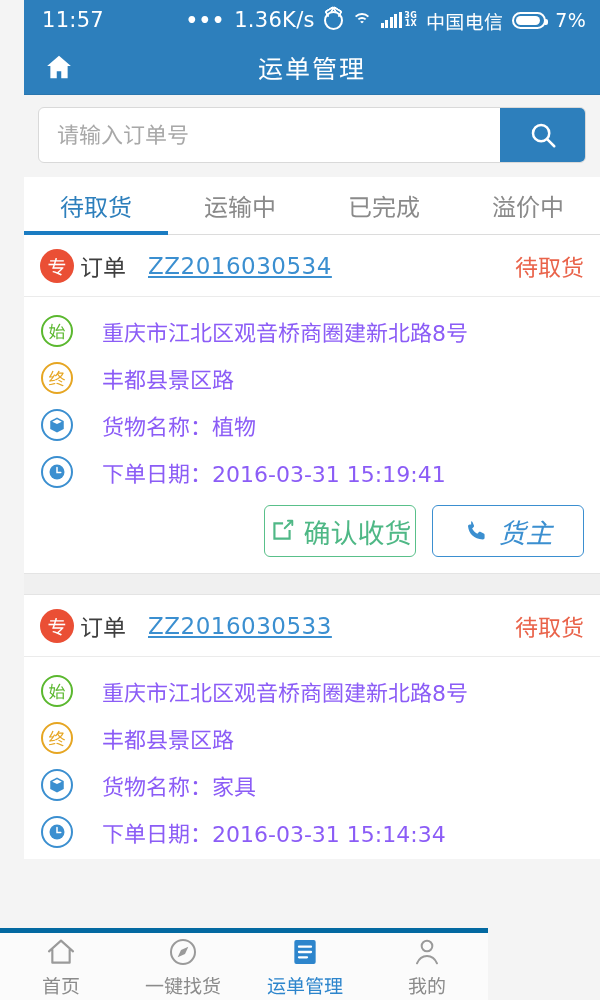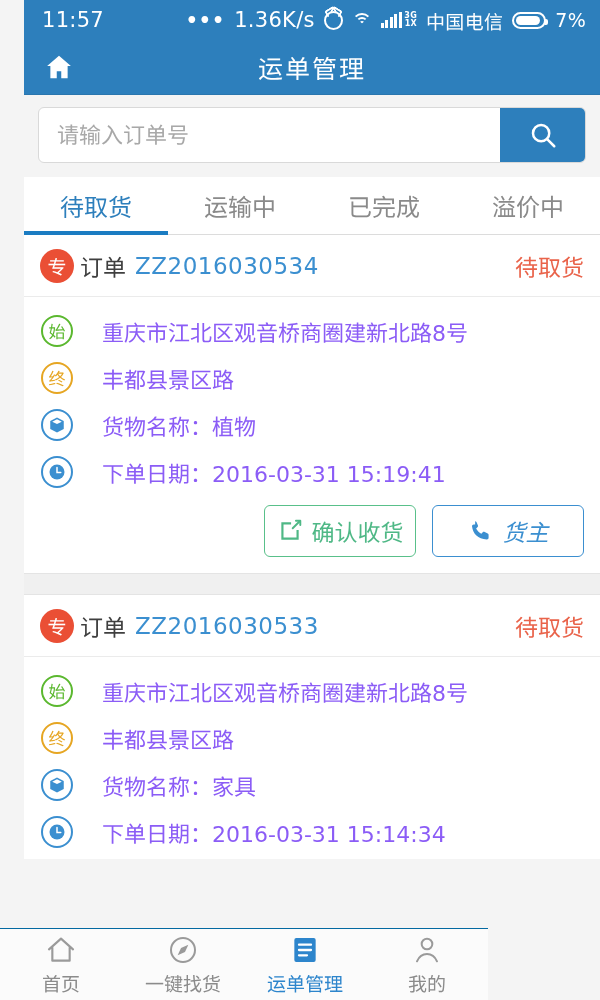--- a/index.html
+++ b/index.html
@@ -75,46 +75,46 @@
     height:4px; background:#1b7cc2; }
 
   
   .list{ background:#f4f4f4; }
   .card{ background:#ffffff; }
   .card-head{ height:62px; display:flex; align-items:center; padding:0 16px;
     border-bottom:1px solid #ebebeb; }
   .badge-zhuan{ width:34px; height:34px; border-radius:50%; background:#ea4f35; color:#fff;
     font-size:19px; display:flex; align-items:center; justify-content:center; flex:0 0 auto; }
   .order-label{ font-size:23px; color:#3f3f3f; margin-left:6px; }
-  .order-no{ font-size:23px; color:#3b8fd0; margin-left:9px; letter-spacing:.5px; }
+  .order-no{ font-size:23px; color:#3b8fd0; margin-left:22px; letter-spacing:.5px;text-decoration:underline; }
   .order-status{ margin-left:auto; font-size:23px; color:#e9634a; }
 
   .rows{ padding:10px 16px 4px; }
   .row{ display:flex; align-items:center; min-height:47px; }
   .row-ic{ width:34px; height:34px; flex:0 0 auto; display:flex; align-items:center; justify-content:center; }
   .circ{ width:32px; height:32px; border-radius:50%; border:2px solid #cfcfcf;
     display:flex; align-items:center; justify-content:center; font-size:17px; }
   .circ.start{ border-color:#5bb82f; color:#5bb82f; }
   .circ.end{ border-color:#e6a623; color:#e6a623; }
   .circ.blue{ border-color:#3b8fd0; }
   .row-txt{ margin-left:28px; font-size:22px; color:#8b5cf6; white-space:nowrap; }
 
   .actions{ display:flex; justify-content:flex-end; gap:16px; padding:6px 16px 16px; }
   .btn{ height:52px; min-width:152px; border-radius:6px; background:#fff;
     display:flex; align-items:center; justify-content:center; gap:9px;
-    font-size:23px; cursor:pointer; }
+    font-size:27px; cursor:pointer; }
   .btn.green{ border:1px solid #59c08a; color:#4fb886; }
   .btn.blue{ border:1px solid #3b8fd0; color:#3b8fd0;font-style:italic; }
   .btn svg{ width:26px; height:26px; }
 
   .gap{ height:22px; background:#f0f0f0; border-top:1px solid #e4e4e4; border-bottom:1px solid #e4e4e4; }
 
   
   .botnav{ position:absolute; left:0; bottom:0; width:488px; height:72px;
-    background:#fbfbfb; border-top:1px solid #0369a1; display:flex;align-items:center; }
+    background:#fbfbfb; border-top:5px solid #0369a1; display:flex;align-items:center; }
   .nav-item{ flex:1; display:flex; flex-direction:column; align-items:center;
     justify-content:center; gap:3px; cursor:pointer; color:#8b8b8b; }
   .nav-item.active{ color:#2d85cc; }
   .nav-item svg{ width:32px; height:32px; display:block; }
   .nav-lbl{ font-size:19px; }
 </style>
 </head>
 <body>
 
 <div id="app">

